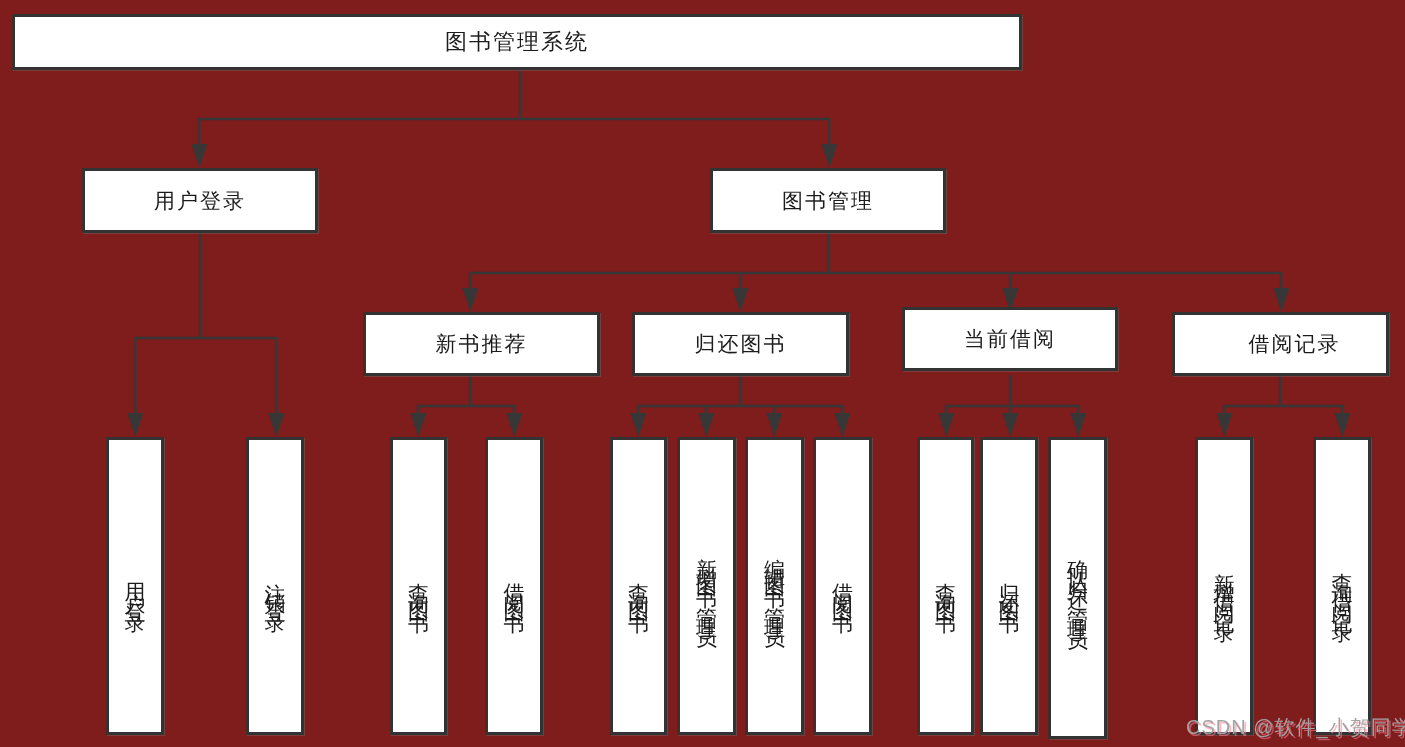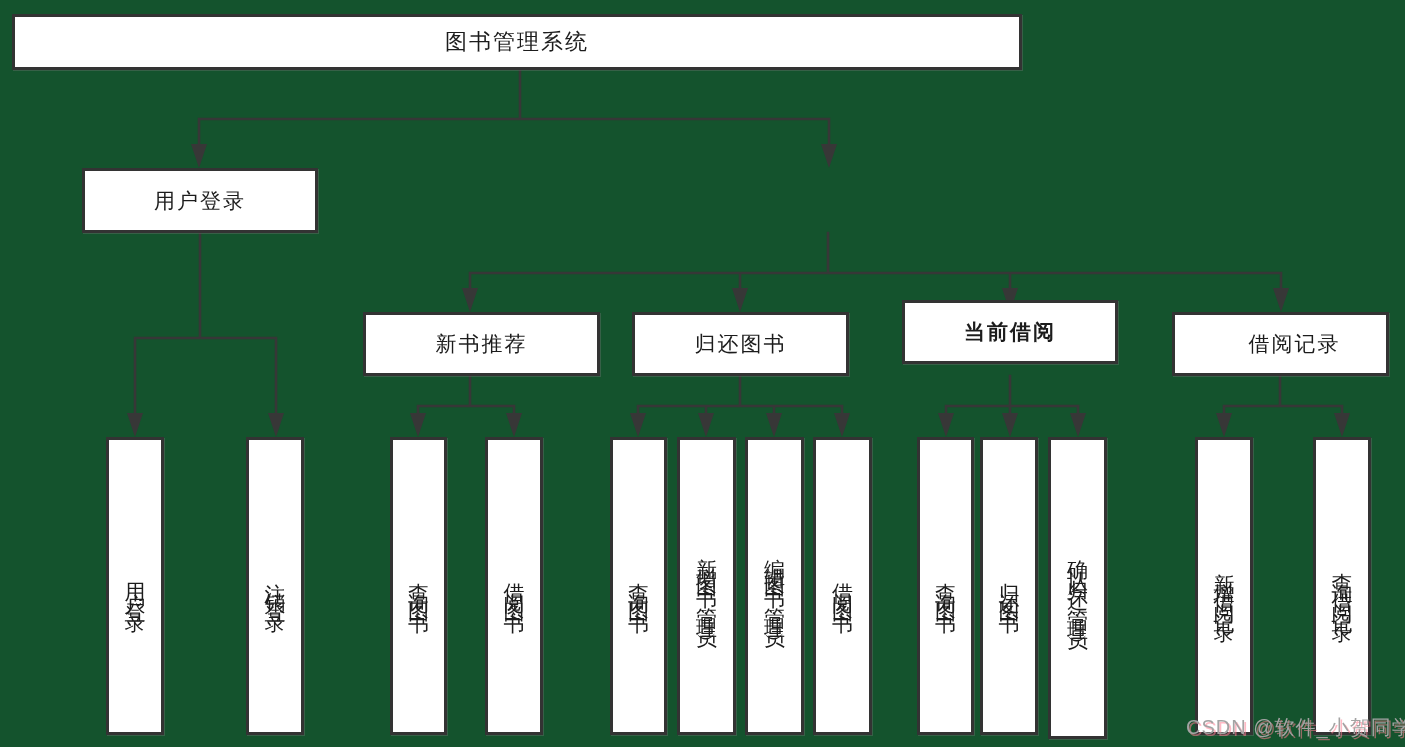--- a/index.html
+++ b/index.html
@@ -5,21 +5,21 @@
   html, body {
     margin: 0;
     padding: 0;
     background: #ffffff;
     font-family: "Liberation Sans", "DejaVu Sans", sans-serif;
   }
   .canvas {
     position: relative;
     width: 1405px;
     height: 747px;
-    background: #14532d;
+    background: #7f1d1d;
     overflow: hidden;
   }
   .connectors {
     position: absolute;
     left: 0;
     top: 0;
     width: 1405px;
     height: 747px;
   }
   .node {
@@ -104,24 +104,25 @@
       <polygon points="1002,413 1018,413 1010,437"></polygon>
       <polygon points="1070,413 1086,413 1078,437"></polygon>
       <polygon points="1216,413 1232,413 1224,437"></polygon>
       <polygon points="1334,413 1350,413 1342,437"></polygon>
     </g>
   </svg>
 
   <div class="node root-node">图书管理系统</div>
 
   <div class="node" style="left:82px; top:168px; width:236px; height:65px;">用户登录</div>
+  <div class="node" style="left:710px; top:168px; width:236px; height:65px;">图书管理</div>
 
   <div class="node" style="left:363px; top:312px; width:237px; height:64px;">新书推荐</div>
   <div class="node" style="left:632px; top:312px; width:217px; height:64px;">归还图书</div>
-  <div class="node" style="left:902px; top:300px; width:216px; height:64px;font-weight:bold;">当前借阅</div>
+  <div class="node" style="left:902px; top:307px; width:216px; height:64px;">当前借阅</div>
   <div class="node" style="left:1172px; top:312px; width:217px; height:64px;padding-left:28px;">借阅记录</div>
 
   <div class="vnode" style="left:106px; width:58px;">用户登录</div>
   <div class="vnode" style="left:246px; width:58px;">注销登录</div>
 
   <div class="vnode" style="left:390px; width:57px;">查询图书</div>
   <div class="vnode" style="left:485px; width:58px;">借阅图书</div>
 
   <div class="vnode" style="left:610px; width:57px;">查询图书</div>
   <div class="vnode" style="left:677px; width:59px;">新增图书（管理员）</div>

